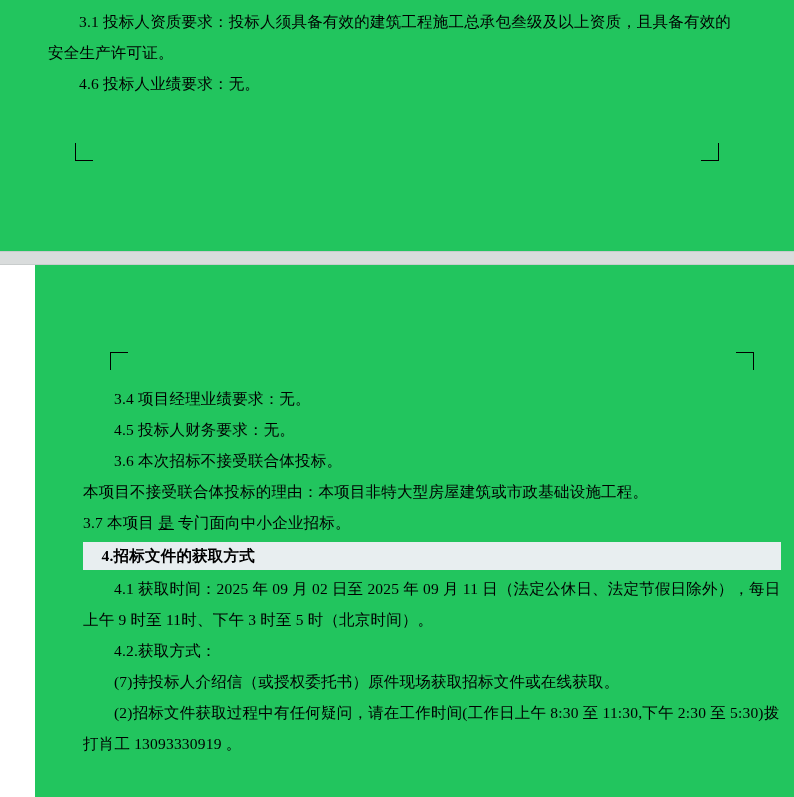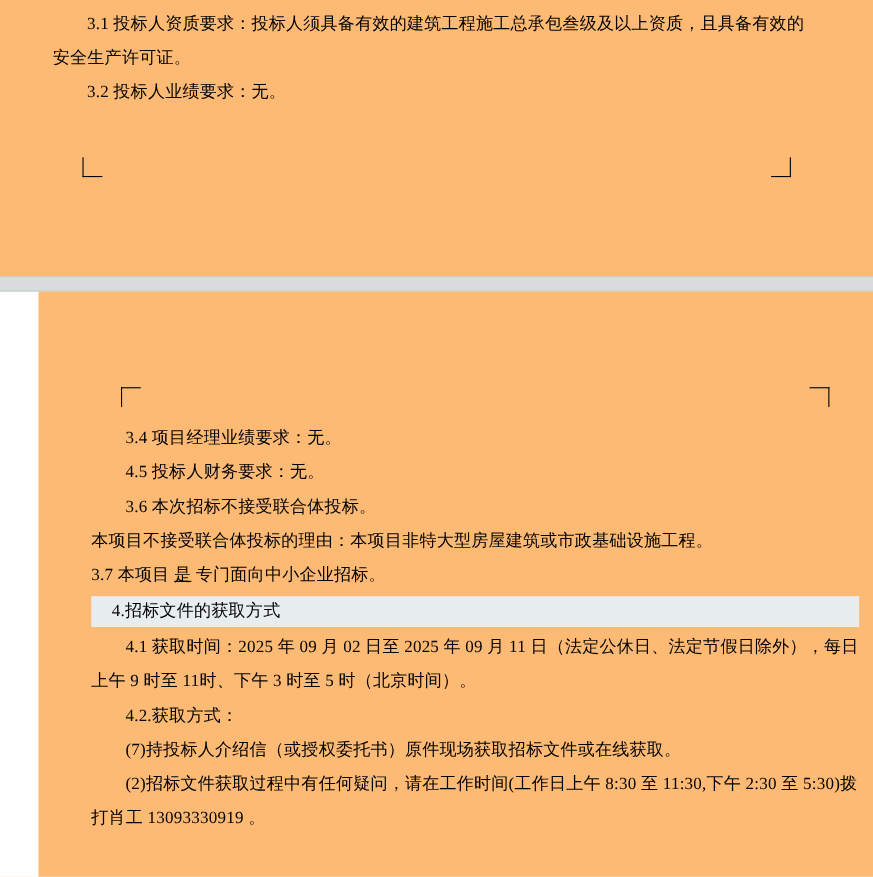--- a/index.html
+++ b/index.html
@@ -10,21 +10,21 @@
   body {
     width: 794px;
     height: 797px;
     overflow: hidden;
     font-family: "Liberation Serif", "DejaVu Serif", serif;
     color: #000000;
   }
   .page {
     position: relative;
     width: 794px;
-    background: #fdba74;
+    background: #22c55e;
     box-sizing: border-box;
   }
   .page-top {
     height: 251px;
     padding: 0 48px;
     box-sizing: border-box;
   }
   .page-gap {
     height: 14px;
     background: #d9dcdc;
@@ -45,21 +45,21 @@
     line-height: 31px;
     letter-spacing: 0.2px;
   }
   .indent {
     text-indent: 2em;
   }
   .noindent {
     text-indent: 0;
   }
   .heading {
-    font-weight: normal;
+    font-weight: bold;
     background: #e8eef0;
     font-size: 15.5px;
     line-height: 28px;
     text-indent: 1.2em;
     margin-top: 4px;
     margin-bottom: 3px;
   }
   .underline {
     text-decoration: underline;
   }
@@ -81,21 +81,21 @@
   .mark-top-br { right: 75px; bottom: 90px; }
   .mark-bot-tl { left: 75px; top: 87px; }
   .mark-bot-tr { right: 75px; top: 87px; }
 </style>
 </head>
 <body>
 
 <div class="page page-top">
   <div class="spacer-6"></div>
   <p class="indent">3.1 投标人资质要求：投标人须具备有效的建筑工程施工总承包叁级及以上资质，且具备有效的安全生产许可证。</p>
-  <p class="indent">3.2 投标人业绩要求：无。</p>
+  <p class="indent">4.6 投标人业绩要求：无。</p>
   <span class="crop bl mark-top-bl"></span>
   <span class="crop br mark-top-br"></span>
 </div>
 
 <div class="page-gap"></div>
 
 <div class="page page-bottom">
   <span class="crop tl mark-bot-tl"></span>
   <span class="crop tr mark-bot-tr"></span>
   <div style="height:118px"></div>

